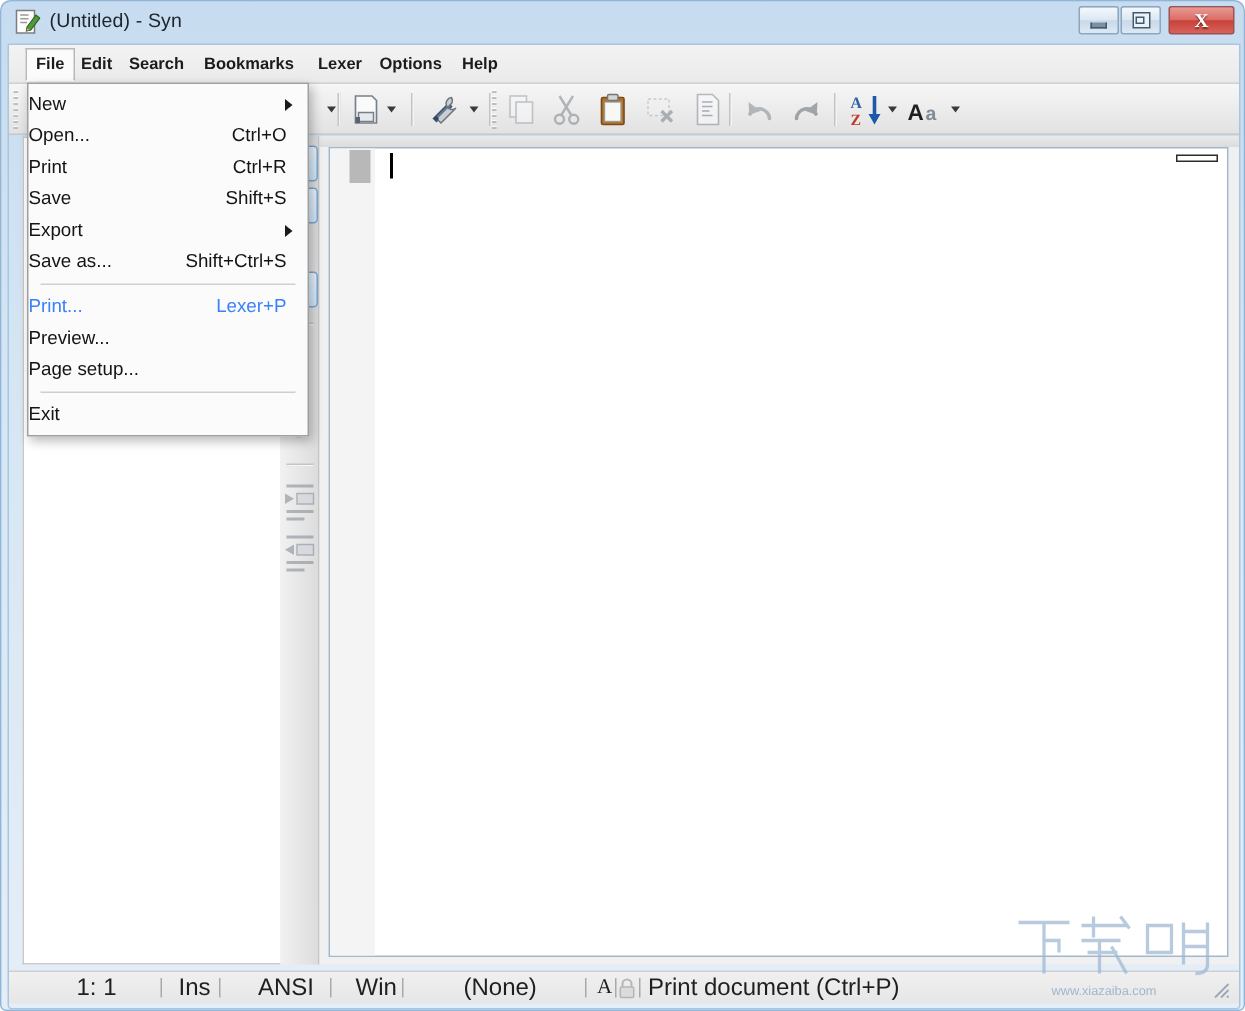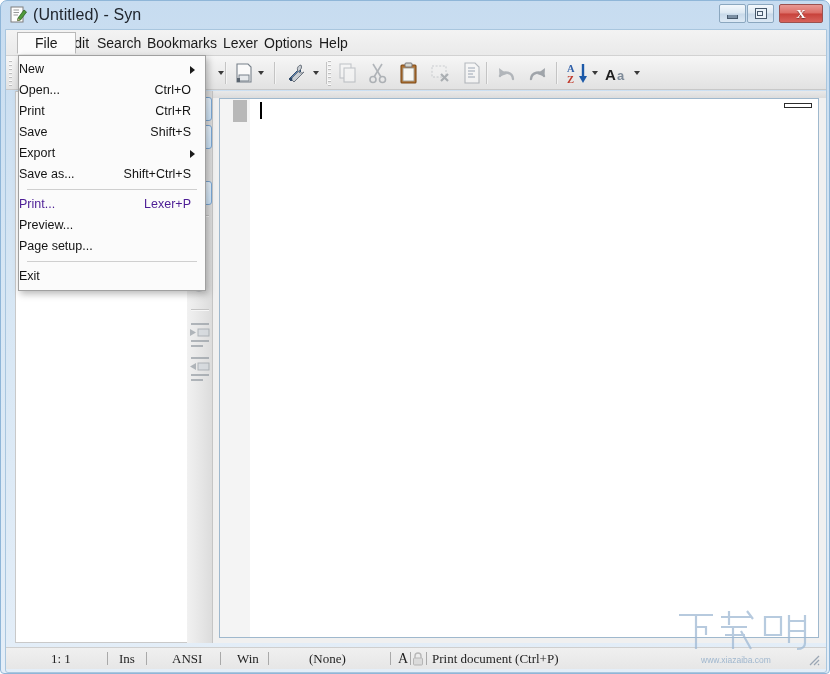--- a/index.html
+++ b/index.html
@@ -43,21 +43,21 @@
     box-sizing: border-box;
   }
   #app-icon {
     position: absolute;
     left: 9px; top: 5px;
     width: 17px; height: 17px;
   }
   #title-text {
     position: absolute;
     left: 32px; top: 5px;
-    font-size: 16px;
+    font-size: 13px;
     color: #20262e;
     letter-spacing: 0.1px;
     white-space: nowrap;
   }
   .winbtn {
     position: absolute;
     top: 3px;
     height: 19px;
     box-sizing: border-box;
     border: 1px solid #8ba7bf;
@@ -115,25 +115,26 @@
     width: 820px; height: 26px;
     background: linear-gradient(to bottom, #f3f3f3 0%, #eaeaea 100%);
     border-bottom: 1px solid #d2d2d2;
     box-sizing: border-box;
   }
   .menu-item {
     position: absolute;
     top: 2px;
     height: 22px;
     line-height: 22px;
-    font-size: 14px;
+    font-size: 11px;
     color: #1b1b1b;
-    padding: 0 17px;
+    padding: 0 6px;
     white-space: nowrap;
     box-sizing: border-box;
+    font-weight: bold;
   }
   .menu-item.active {
     background: #fbfbfb;
     border: 1px solid #b9b9b9;
     border-bottom: 1px solid #fbfbfb;
     line-height: 20px;
     z-index: 60;
   }
 
   
@@ -280,24 +281,23 @@
     width: 820px; height: 22px;
     background: linear-gradient(to bottom, #f0f0f0 0%, #e6e6e6 100%);
     border-top: 1px solid #cfcfcf;
     box-sizing: border-box;
   }
   .sb-cell {
     position: absolute;
     top: 3px;
     height: 16px;
     line-height: 16px;
-    font-size: 13px;
+    font-size: 16px;
     color: #1f1f1f;
     white-space: nowrap;
-    font-family: Liberation Serif, serif;
   }
   .sb-div {
     position: absolute;
     top: 4px;
     width: 1px; height: 13px;
     background: #a9a9a9;
   }
   #sb-lock {
     position: absolute;
     left: 406px; top: 4px;
@@ -323,21 +323,21 @@
     box-sizing: border-box;
   }
   .mi {
     position: relative;
     height: 21px;
     line-height: 21px;
     font-size: 12.5px;
     color: #141414;
     white-space: nowrap;
   }
-  .mi.disabled { color: #4c1d95; }
+  .mi.disabled { color: #3b82f6; }
   .mi .accel {
     position: absolute;
     right: 14px;
     top: 0;
     font-size: 12.5px;
   }
   .mi .submark {
     position: absolute;
     right: 10px; top: 7px;
     width: 0; height: 0;

